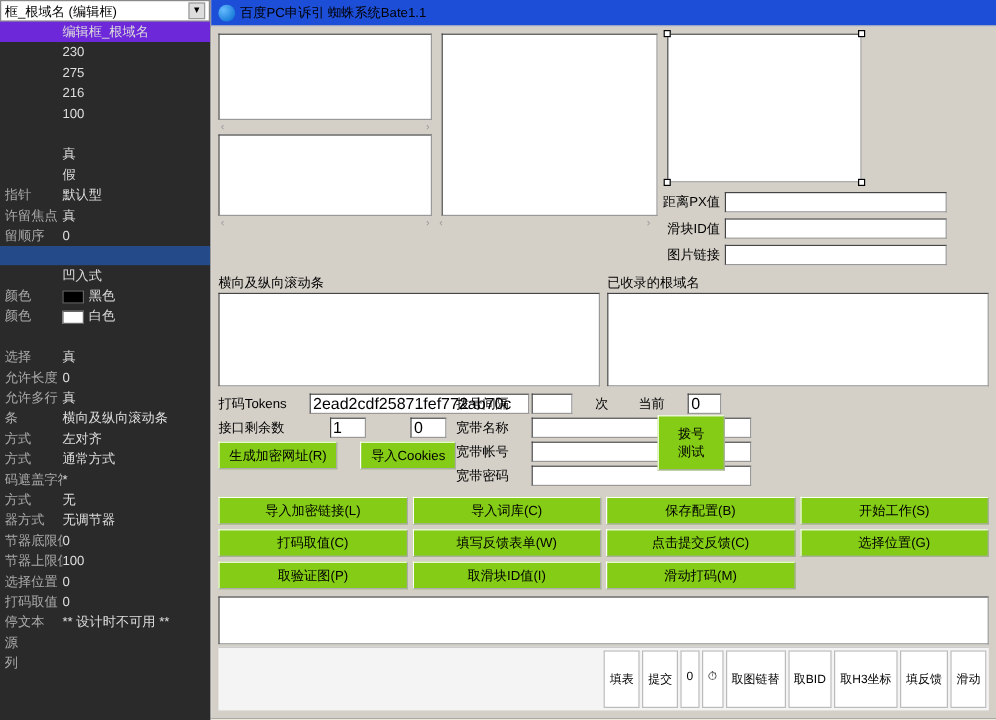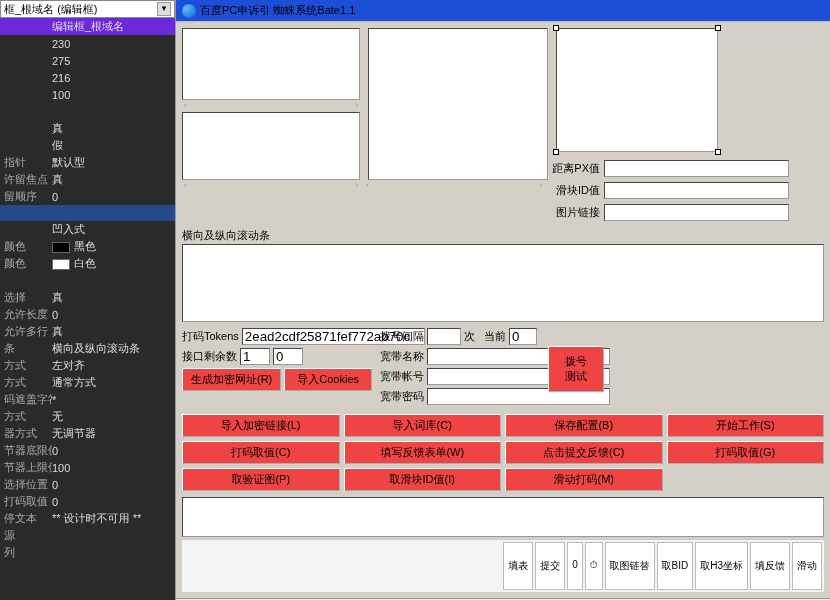--- a/index.html
+++ b/index.html
@@ -26,24 +26,24 @@
 .scroll-dots { display: flex; justify-content: space-between; font-size: 9px; color: #999; padding: 0 2px; }
 .image-preview { width: 162px; height: 124px; background: #fff; border: 1px inset #999; margin-left: 4px; position: relative; }
 .drag-handle { position: absolute; width: 6px; height: 6px; background: #fff; border: 1px solid #000; }
 .field-row { display: flex; align-items: center; gap: 4px; margin-bottom: 3px; }
 .fld-label { width: 48px; text-align: right; }
 .fld-input { flex: 1; background: #fff; border: 1px inset #999; height: 17px; padding: 0 3px; }
 .grp-row { display: flex; gap: 6px; margin-top: 4px; }
 .group { flex: 1; }
 .grp-title { font-size: 11px; margin-bottom: 1px; }
 .grp-box { background: #fff; border: 1px inset #999; height: 78px; }
-.ctrl-row { display: flex; align-items: center; gap: 3px; margin-bottom: 3px; }
+.ctrl-row { display: flex; align-items: center; gap: 19px; margin-bottom: 3px; justify-content: space-between; }
 .lbl { white-space: nowrap; }
 .inp { background: #fff; border: 1px inset #999; height: 17px; padding: 0 2px; }
-.btn { background: #ef4444; border: 1px outset #fff; padding: 3px 8px; font-size: 11px; cursor: pointer; white-space: nowrap; }
+.btn { background: #84cc16; border: 1px outset #fff; padding: 3px 8px; font-size: 11px; cursor: pointer; white-space: nowrap; }
 .btn-grid { display: grid; grid-template-columns: repeat(4, 1fr); gap: 4px; margin-top: 6px; }
 .log-box { background: #fff; border: 1px inset #999; height: 40px; margin-top: 6px; }
 .toolbar-row { display: flex; justify-content: flex-end; gap: 2px; margin-top: 2px; padding: 2px; background: #f4f4f4; border-top: 1px solid #ccc; }
 .tool-btn { background: #fff; border: 1px solid #bbb; padding: 16px 4px; font-size: 10px; cursor: pointer; }
 .statusbar { background: #ece9d8; border-top: 1px solid #999; padding: 2px 6px; display: flex; justify-content: center; height: 20px; align-items: center; }
 .right-stack { display: flex; flex-direction: column; gap: 2px; }
 .sub-left { display: flex; flex-direction: column; }
 .top-left-col { display: flex; flex-direction: column; gap: 2px; }
 .mid-cols { display: flex; gap: 8px; margin-top: 2px; }
 .col1 { width: 190px; }
@@ -244,20 +244,24 @@
             <input class="fld-input" style="">
           </div>
         </div>
       </div>
 
       <div class="grp-row">
         <div class="group">
           <div class="grp-title">横向及纵向滚动条</div>
           <div class="grp-box"></div>
         </div>
+        <div class="group">
+          <div class="grp-title">已收录的根域名</div>
+          <div class="grp-box"></div>
+        </div>
       </div>
 
       <div class="mid-cols" style="margin-top:6px">
         <div class="col1">
           <div class="ctrl-row">
             <span class="lbl">打码Tokens</span>
             <input class="inp" style="flex: 1 1 0%;" value="2ead2cdf25871fef772ab70c">
           </div>
           <div class="ctrl-row">
             <span class="lbl">接口剩余数</span>
@@ -297,21 +301,21 @@
       </div>
 
       <div class="btn-grid" id="btn-grid">
           <button class="btn">导入加密链接(L)</button>
           <button class="btn">导入词库(C)</button>
           <button class="btn">保存配置(B)</button>
           <button class="btn">开始工作(S)</button>
           <button class="btn">打码取值(C)</button>
           <button class="btn">填写反馈表单(W)</button>
           <button class="btn">点击提交反馈(C)</button>
-          <button class="btn">打码取值(G)</button>
+          <button class="btn">选择位置(G)</button>
           <button class="btn">取验证图(P)</button>
           <button class="btn">取滑块ID值(I)</button>
           <button class="btn">滑动打码(M)</button>
         </div>
 
       <div class="log-box"></div>
 
       <div class="toolbar-row" id="toolbar-row">
           <span class="tool-btn">填表</span>
           <span class="tool-btn">提交</span>

